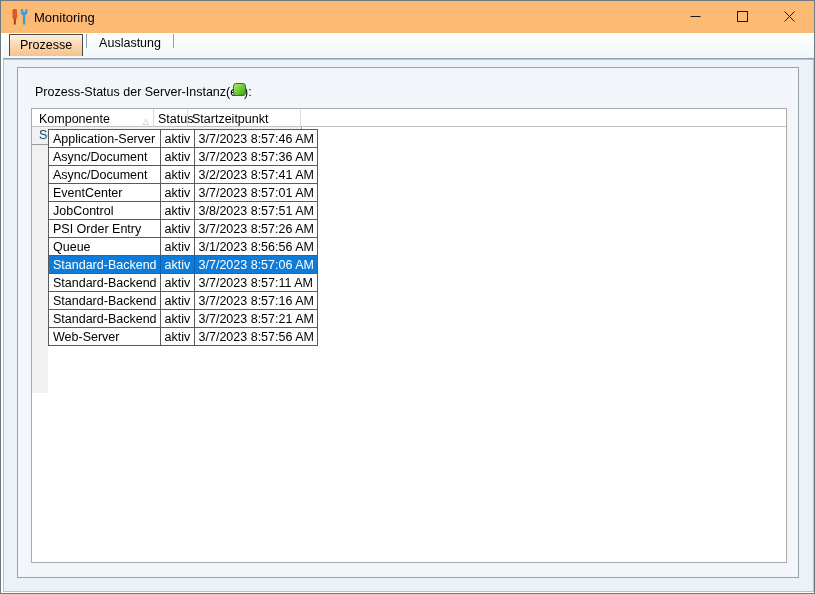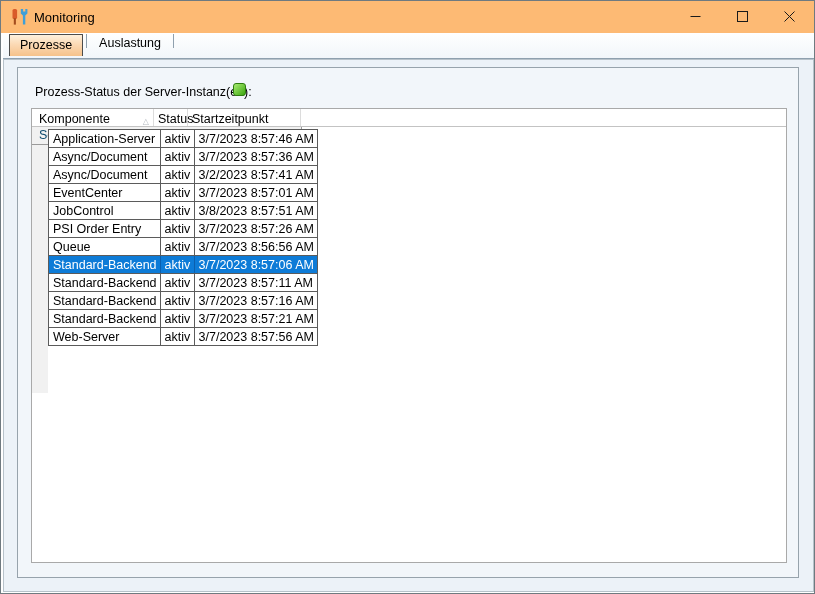--- a/index.html
+++ b/index.html
@@ -158,21 +158,21 @@
                 <td class="c-start">3/8/2023 8:57:51 AM</td>
               </tr>
               <tr>
                 <td class="c-komp">PSI Order Entry</td>
                 <td class="c-status">aktiv</td>
                 <td class="c-start">3/7/2023 8:57:26 AM</td>
               </tr>
               <tr>
                 <td class="c-komp">Queue</td>
                 <td class="c-status">aktiv</td>
-                <td class="c-start">3/7/2023 8:56:56 AM</td>
+                <td class="c-start">3/1/2023 8:56:56 AM</td>
               </tr>
               <tr class="selected">
                 <td class="c-komp">Standard-Backend</td>
                 <td class="c-status">aktiv</td>
                 <td class="c-start">3/7/2023 8:57:06 AM</td>
               </tr>
               <tr>
                 <td class="c-komp">Standard-Backend</td>
                 <td class="c-status">aktiv</td>
                 <td class="c-start">3/7/2023 8:57:11 AM</td>

